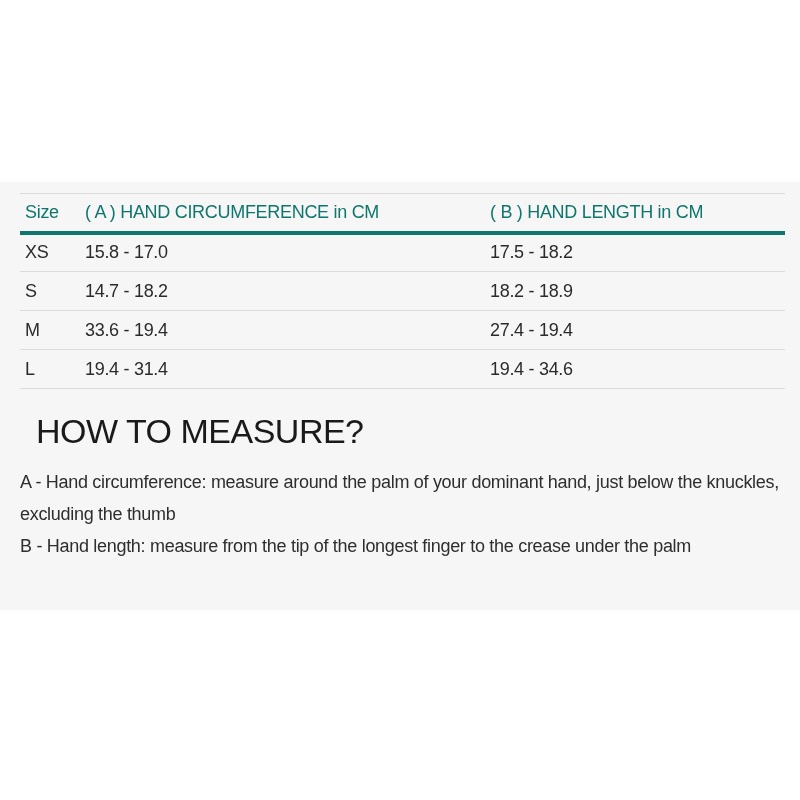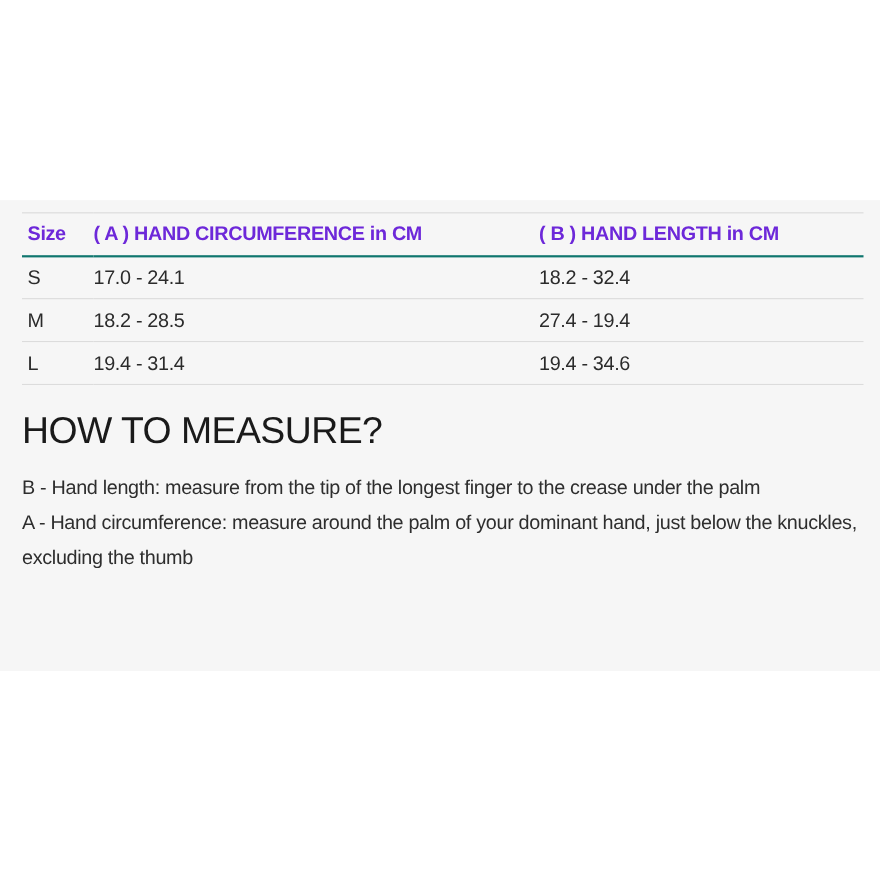--- a/index.html
+++ b/index.html
@@ -40,34 +40,34 @@
     height: 39px;
     padding: 0;
     text-align: left;
     vertical-align: middle;
     font-size: 18px;
     letter-spacing: -0.3px;
     white-space: nowrap;
     overflow: hidden;
   }
   table.size-chart th {
-    font-weight: bold;
-    color: #6d28d9;
-    border-bottom: 2px solid #0f766e;
+    font-weight: normal;
+    color: #0f766e;
+    border-bottom: 4px solid #0f766e;
   }
   table.size-chart td {
     color: #2b2b2b;
     border-bottom: 1px solid #dcdcdc;
   }
   table.size-chart th:first-child,
   table.size-chart td:first-child {
     padding-left: 5px;
   }
   .htm-title {
-    margin: 23px 15px 15px 20px;
+    margin: 23px 15px 15px 36px;
     font-size: 34px;
     font-weight: 400;
     letter-spacing: -0.5px;
     color: #1a1a1a;
   }
   .instructions {
     margin: 0 12px 0 20px;
     font-size: 18px;
     line-height: 32px;
     letter-spacing: -0.3px;
@@ -89,38 +89,43 @@
       </colgroup>
       <thead>
         <tr>
           <th>Size</th>
           <th>( A ) HAND CIRCUMFERENCE in CM</th>
           <th>( B ) HAND LENGTH in CM</th>
         </tr>
       </thead>
       <tbody>
         <tr>
+          <td>XS</td>
+          <td>15.8 - 17.0</td>
+          <td>17.5 - 18.2</td>
+        </tr>
+        <tr>
           <td>S</td>
-          <td>17.0 - 24.1</td>
-          <td>18.2 - 32.4</td>
+          <td>14.7 - 18.2</td>
+          <td>18.2 - 18.9</td>
         </tr>
         <tr>
           <td>M</td>
-          <td>18.2 - 28.5</td>
+          <td>33.6 - 19.4</td>
           <td>27.4 - 19.4</td>
         </tr>
         <tr>
           <td>L</td>
           <td>19.4 - 31.4</td>
           <td>19.4 - 34.6</td>
         </tr>
       </tbody>
     </table>
 
     <h2 class="htm-title">HOW TO MEASURE?</h2>
 
     <div class="instructions">
+      <p>A - Hand circumference: measure around the palm of your dominant hand, just below the knuckles, excluding the thumb</p>
       <p>B - Hand length: measure from the tip of the longest finger to the crease under the palm</p>
-      <p>A - Hand circumference: measure around the palm of your dominant hand, just below the knuckles, excluding the thumb</p>
     </div>
 
   </div>
 </div>
 
 </body></html>

